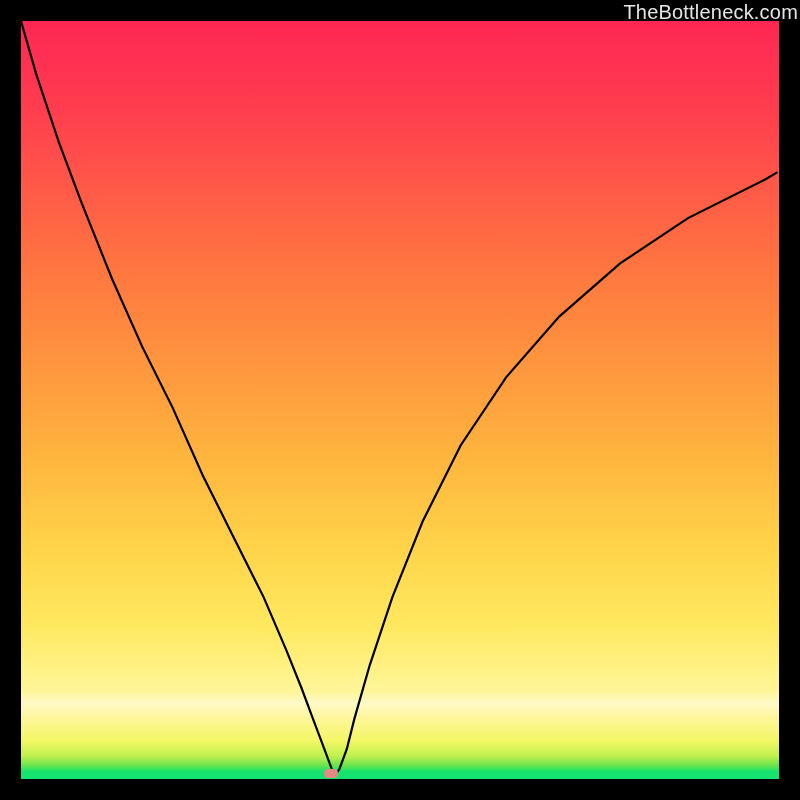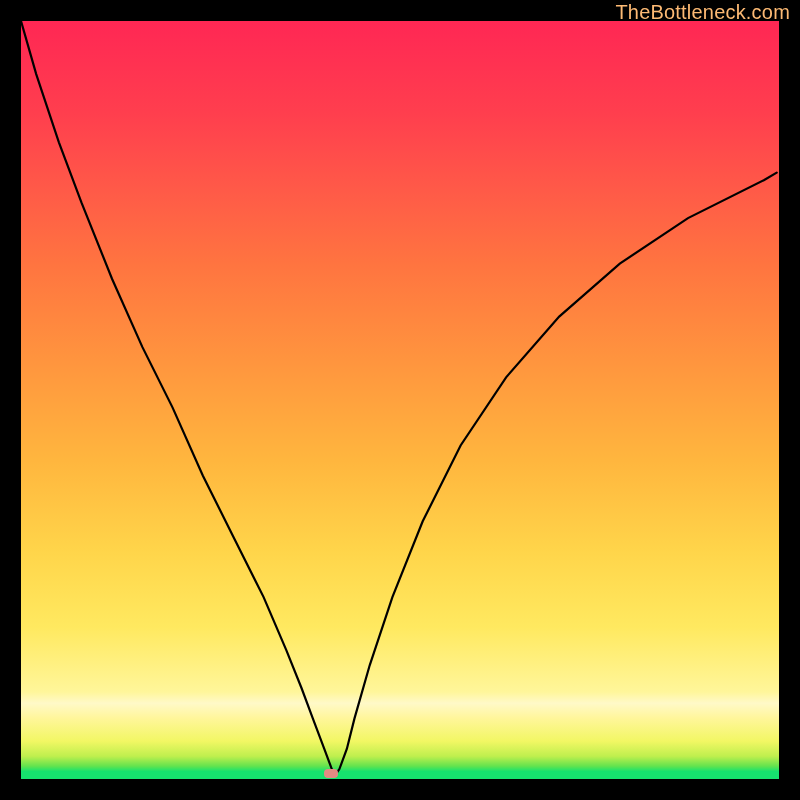--- a/index.html
+++ b/index.html
@@ -32,22 +32,22 @@
       #ff953e 55%,
       #ff7440 68%,
       #ff5948 78%,
       #ff3e4e 88%,
       #ff2754 100%
     );
   }
   .watermark {
     position: absolute;
     top: 1px;
-    right: 10px;
-    color: #fdba74;
+    right: 2px;
+    color: #e5e5e5;
     font-size: 20px;
     font-weight: 500;
     letter-spacing: 0.2px;
   }
   .curve-svg {
     position: absolute;
     left: 0;
     top: 0;
   }
   .marker {

